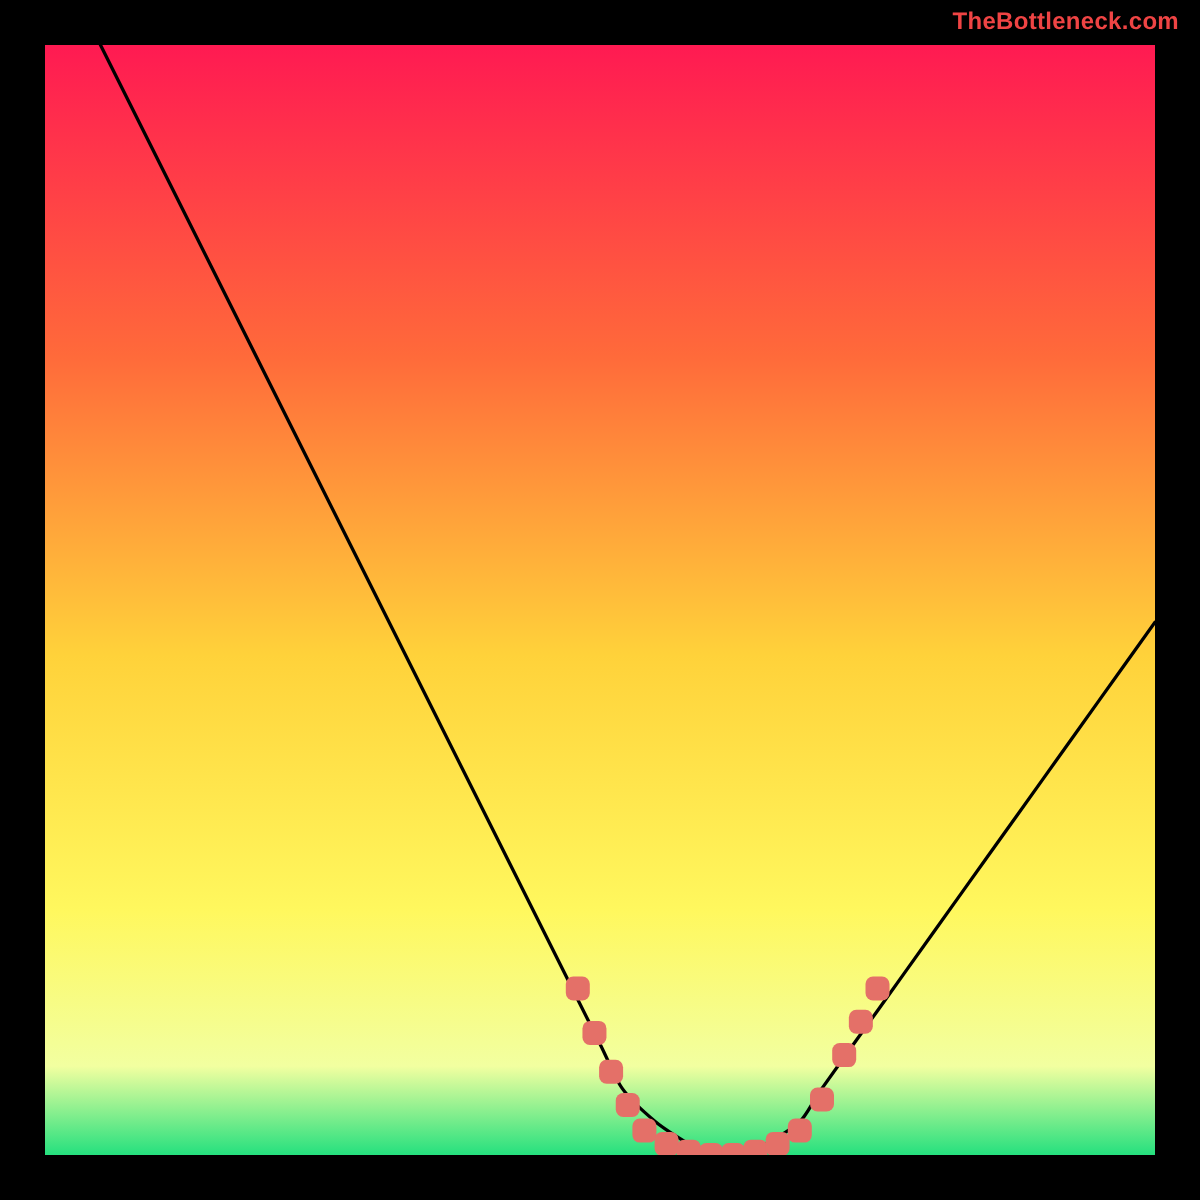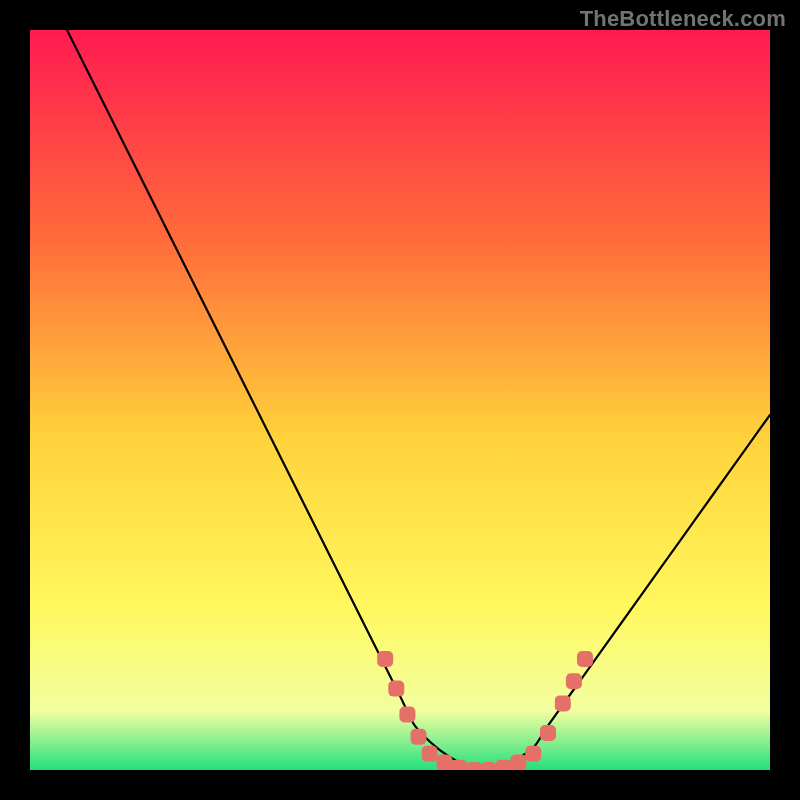--- a/index.html
+++ b/index.html
@@ -26,23 +26,23 @@
     position: absolute;
     left: 0;
     top: 0;
     width: 740px;
     height: 740px;
   }
   .watermark {
     position: absolute;
     top: 6px;
     right: 14px;
-    color: #737373;
+    color: #ef4444;
     font-family: Arial, Helvetica, sans-serif;
-    font-size: 22px;
+    font-size: 16px;
     font-weight: 600;
     letter-spacing: 0.2px;
     z-index: 5;
     margin-left: 12px;
   }
   svg.curve {
     position: absolute;
     left: 0;
     top: 0;
     width: 740px;

